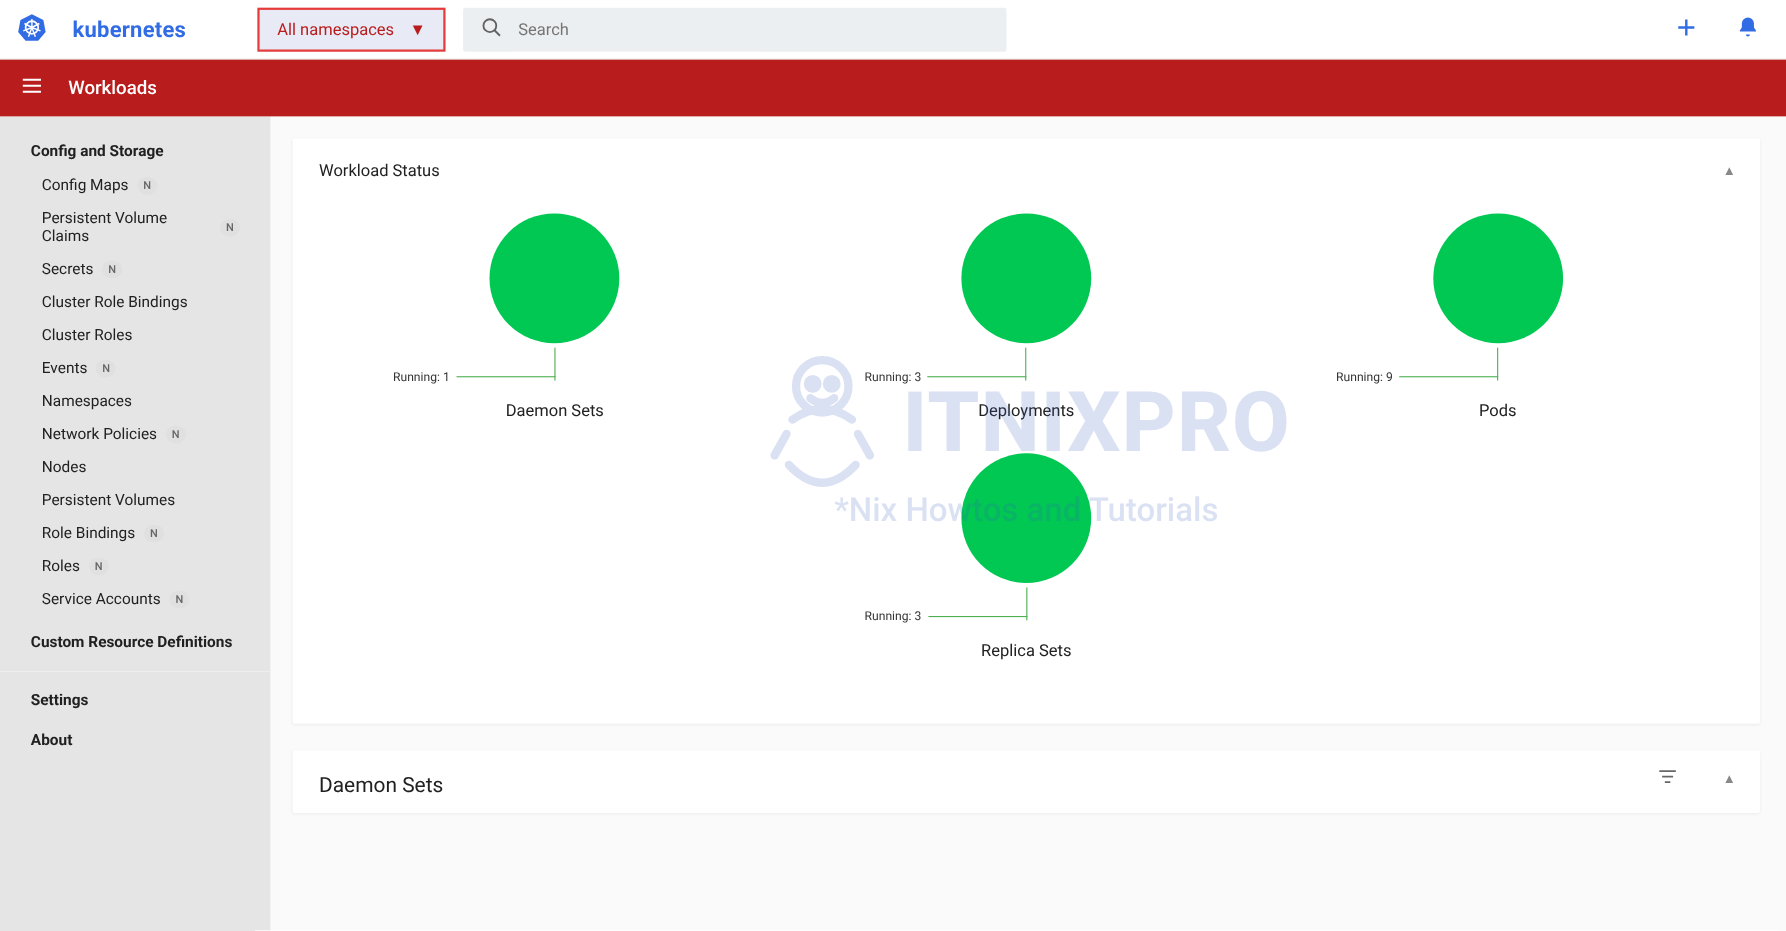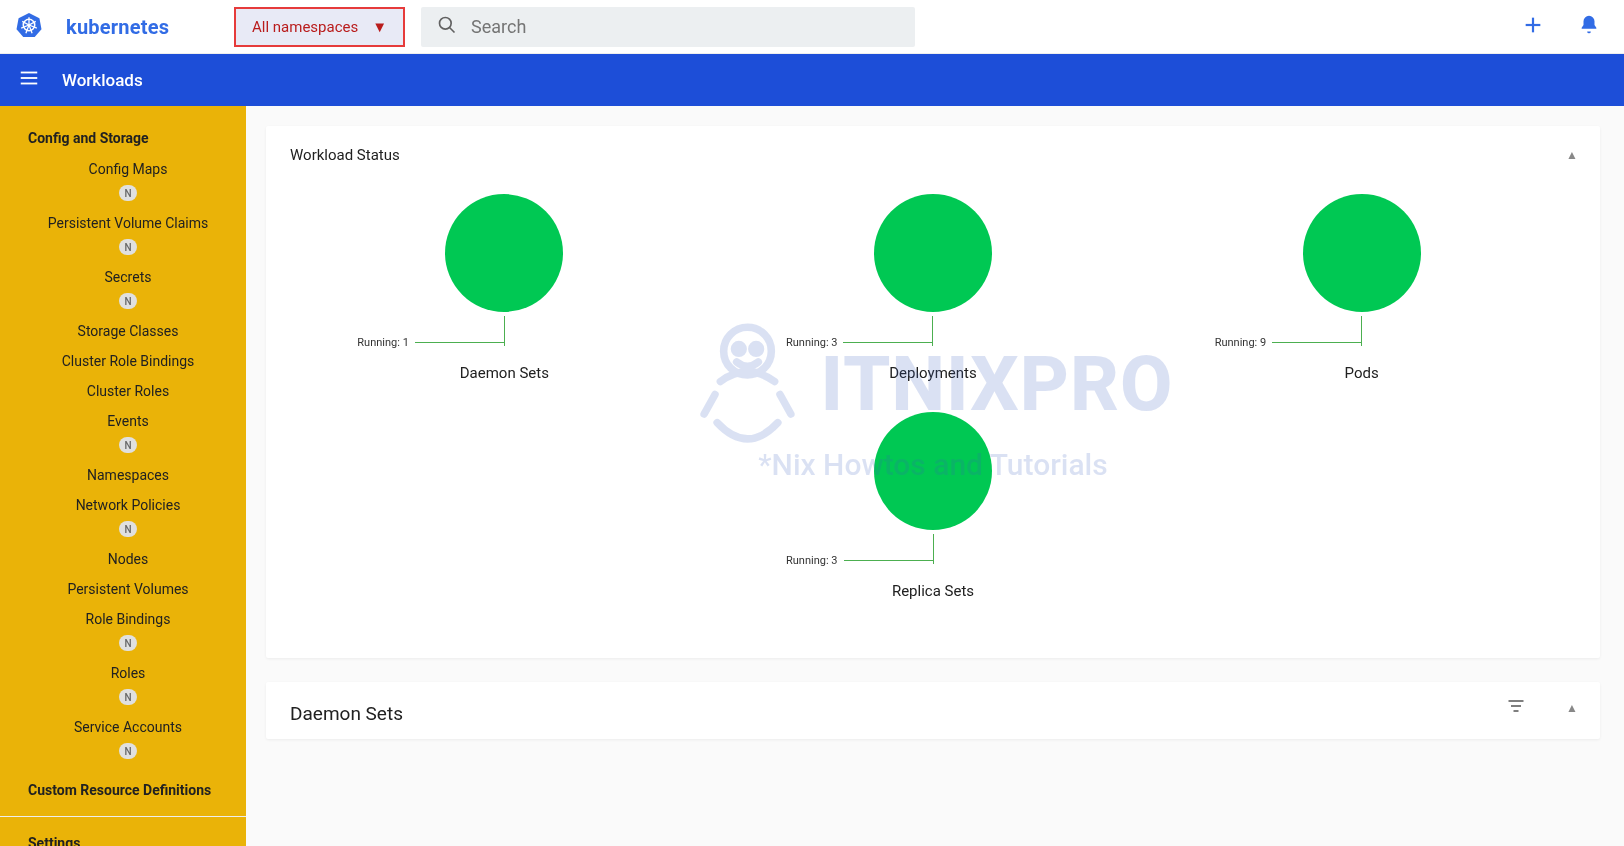--- a/index.html
+++ b/index.html
@@ -5,33 +5,33 @@
   *{box-sizing:border-box;margin:0;padding:0;font-family:Roboto,"Helvetica Neue",Arial,sans-serif;}
   html,body{width:1624px;height:846px;overflow:hidden;background:#fff;color:#212121;}
   
   .topbar{height:54px;width:100%;display:flex;align-items:center;padding:0 16px;position:relative;border-bottom:1px solid #eee;}
   .logo-block{display:flex;align-items:center;gap:24px;width:216px;}
   .logo-text{font-weight:700;font-size:20px;color:#326ce5;letter-spacing:0.2px;}
   .ns-selector{margin-left:2px;border:2px solid #e63b3b;background:#e8eaf6;height:40px;display:flex;align-items:center;padding:0 16px;gap:14px;cursor:pointer;min-width:166px;}
   .ns-selector span{color:#b91c1c;font-size:15px;}
   .ns-caret{color:#676e8a;font-size:11px;}
   .searchbox{margin-left:16px;height:40px;min-width:494px;background:#eceff1;display:flex;align-items:center;padding:0 16px;gap:14px;border-radius:2px;}
-  .searchbox input{border:none;outline:none;background:transparent;font-size:18px;color:#616161;width:100%;}
+  .searchbox input{border:none;outline:none;background:transparent;font-size:15px;color:#616161;width:100%;}
   .top-actions{position:absolute;right:24px;top:0;height:54px;display:flex;align-items:center;gap:34px;}
   .icon-btn{color:#326ce5;cursor:pointer;}
   
-  .page-header{height:52px;background:#1d4ed8;color:#fff;display:flex;align-items:center;padding:0 18px;gap:22px;}
+  .page-header{height:52px;background:#b91c1c;color:#fff;display:flex;align-items:center;padding:0 18px;gap:22px;}
   .hamburger{cursor:pointer;}
   .page-title{font-size:17px;font-weight:500;}
   
   .main{display:flex;height:calc(846px - 54px - 52px);}
-  .sidebar{width:246px;height:100%;overflow-y:auto;padding:16px 0 60px 0;background:#eab308;}
+  .sidebar{width:246px;height:100%;overflow-y:auto;padding:16px 0 60px 0;background:#e5e5e5;}
   .sidebar::-webkit-scrollbar{width:6px;}
   .side-heading{font-size:14px;font-weight:700;color:#212121;padding:8px 28px;}
-  .side-item{font-size:14px;color:#212121;padding:7px 28px 7px 38px;display:flex;align-items:center;gap:8px;cursor:pointer;flex-direction:column;}
+  .side-item{font-size:14px;color:#212121;padding:7px 28px 7px 38px;display:flex;align-items:center;gap:8px;cursor:pointer;}
   .side-item .n-badge{display:inline-flex;align-items:center;justify-content:center;min-width:18px;height:16px;border-radius:8px;background:#e0e0e0;color:#666;font-size:10px;font-weight:500;padding:0 4px;}
   .side-sep{height:1px;background:#eee;margin:10px 0;}
   .content{flex:1;height:100%;overflow-y:auto;background:#fafafa;padding:20px 24px 0 20px;}
   .card{background:#fff;border-radius:2px;box-shadow:0 1px 3px rgba(0,0,0,0.06);padding:20px 24px 28px 24px;margin-bottom:24px;position:relative;}
   .card-title{font-size:15px;color:#212121;}
   .card-collapse{position:absolute;right:22px;top:22px;color:#888;font-size:12px;cursor:pointer;}
   
   .statuses{display:flex;flex-wrap:wrap;justify-content:space-around;padding-top:30px;}
   .status{width:33%;display:flex;flex-direction:column;align-items:center;margin-bottom:30px;}
   .donut{width:118px;height:118px;border-radius:50%;background:#00c853;}
@@ -125,23 +125,20 @@
         <span class="n-badge">N</span>
       </div>
     <div class="side-item">
         <span>Persistent Volume Claims</span>
         <span class="n-badge">N</span>
       </div>
     <div class="side-item">
         <span>Secrets</span>
         <span class="n-badge">N</span>
       </div>
-    <div class="side-item">
-        <span>Storage Classes</span>
-      </div>
 
     <div class="side-item">
         <span>Cluster Role Bindings</span>
       </div>
     <div class="side-item">
         <span>Cluster Roles</span>
       </div>
     <div class="side-item">
         <span>Events</span>
         <span class="n-badge">N</span>

